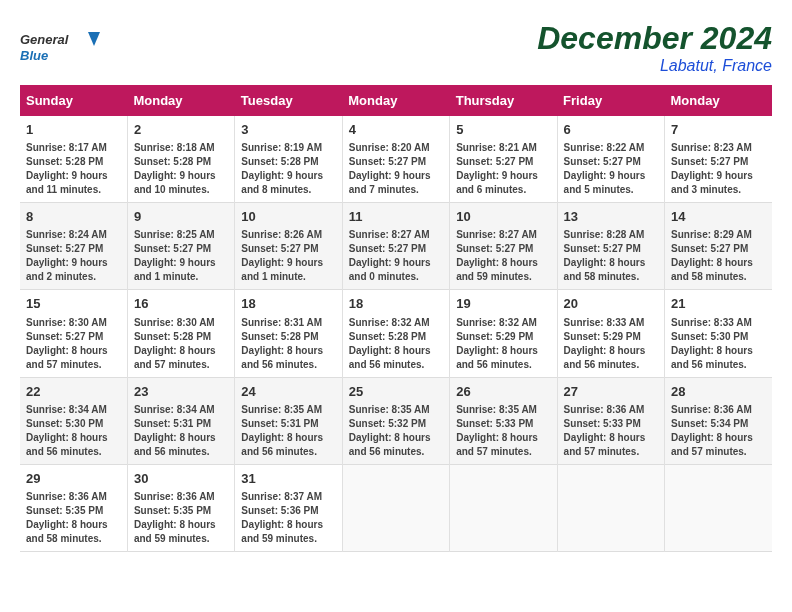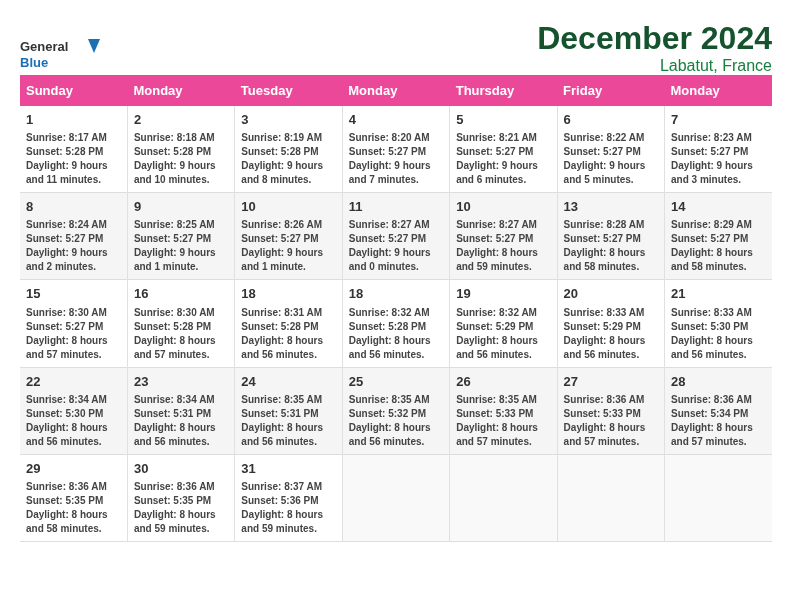--- a/index.html
+++ b/index.html
@@ -6,47 +6,48 @@
     body {
       font-family: Arial, sans-serif;
       background: #fff;
       width: 792px;
       min-height: 612px;
       padding: 20px;
     }
     .header {
       display: flex;
       justify-content: space-between;
-      align-items: flex-end;
-      margin-bottom: 0;
+      align-items: center;
+      margin-bottom: 10px;
+      font-style: italic;
     }
     .logo {
       display: flex;
       align-items: center;
       gap: 4px;
     }
     .title-block {
       text-align: right;
     }
     .month-title {
       font-size: 32px;
       font-weight: bold;
       color: #14532d;
     }
     .location {
       font-size: 16px;
-      color: #15803d;
+      color: #1d4ed8;
     }
     table {
       width: 100%;
       border-collapse: collapse;
       font-size: 11px;
     }
     thead tr th {
-      background-color: #ec4899;
+      background-color: #be185d;
       color: #fff;
       padding: 8px 6px;
       text-align: left;
       font-size: 13px;
       font-weight: bold;
     }
     tbody tr {
       border-bottom: 1px solid #ddd;
     }
     tbody tr:nth-child(even) {

